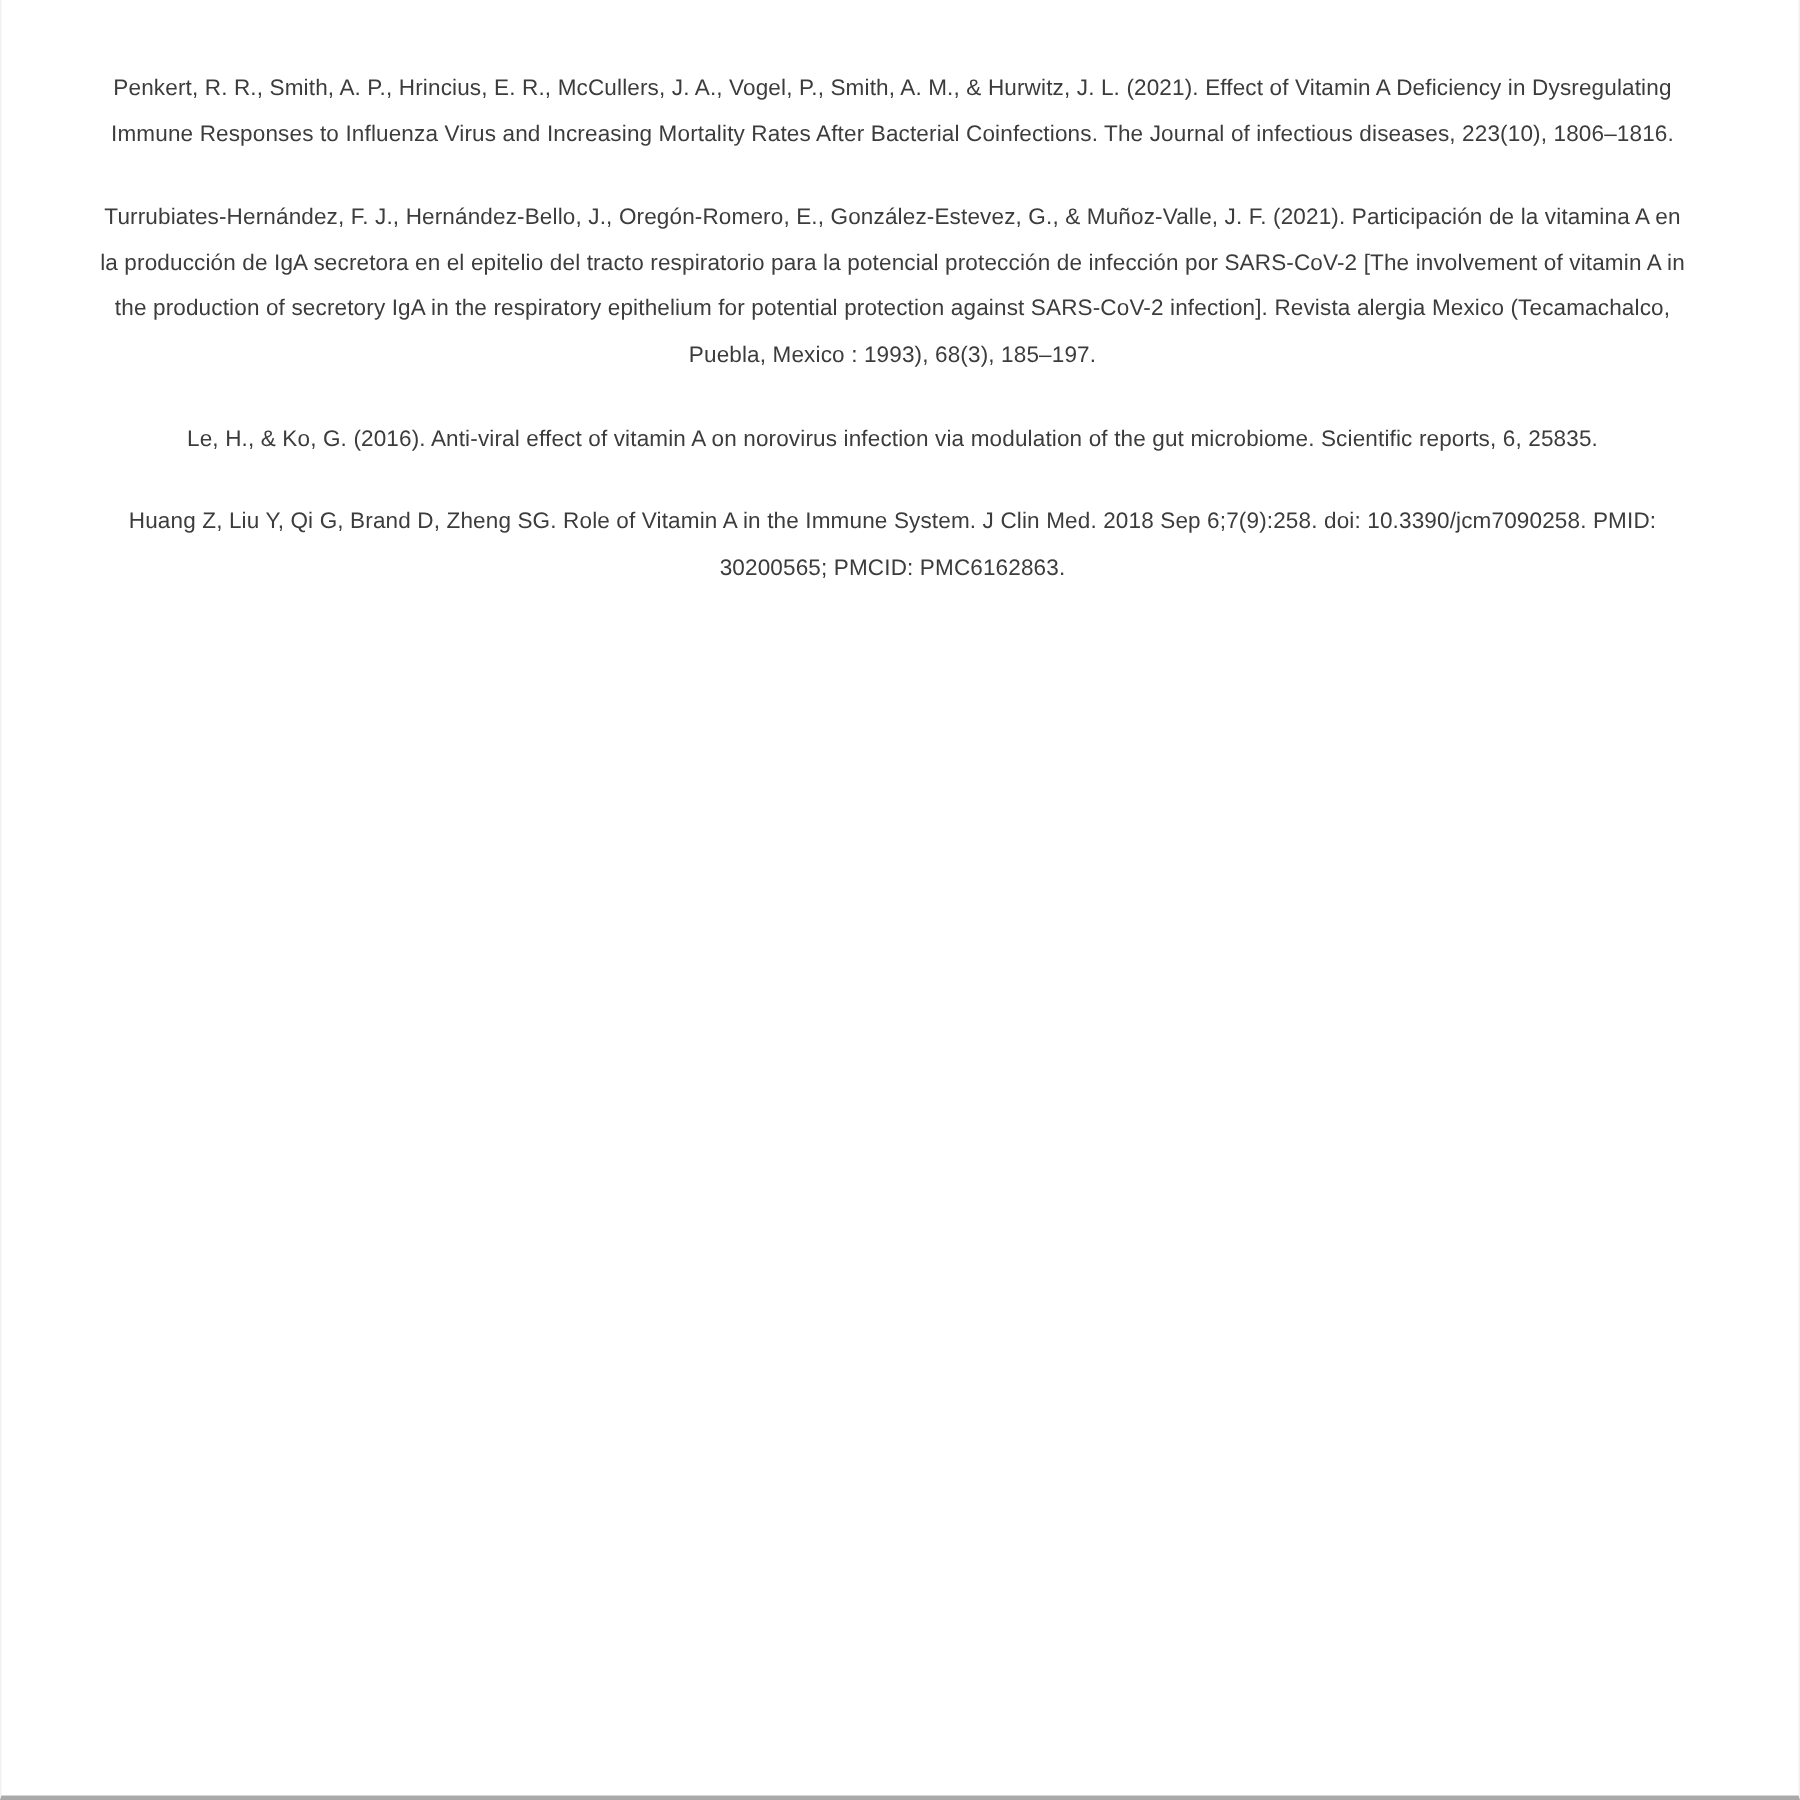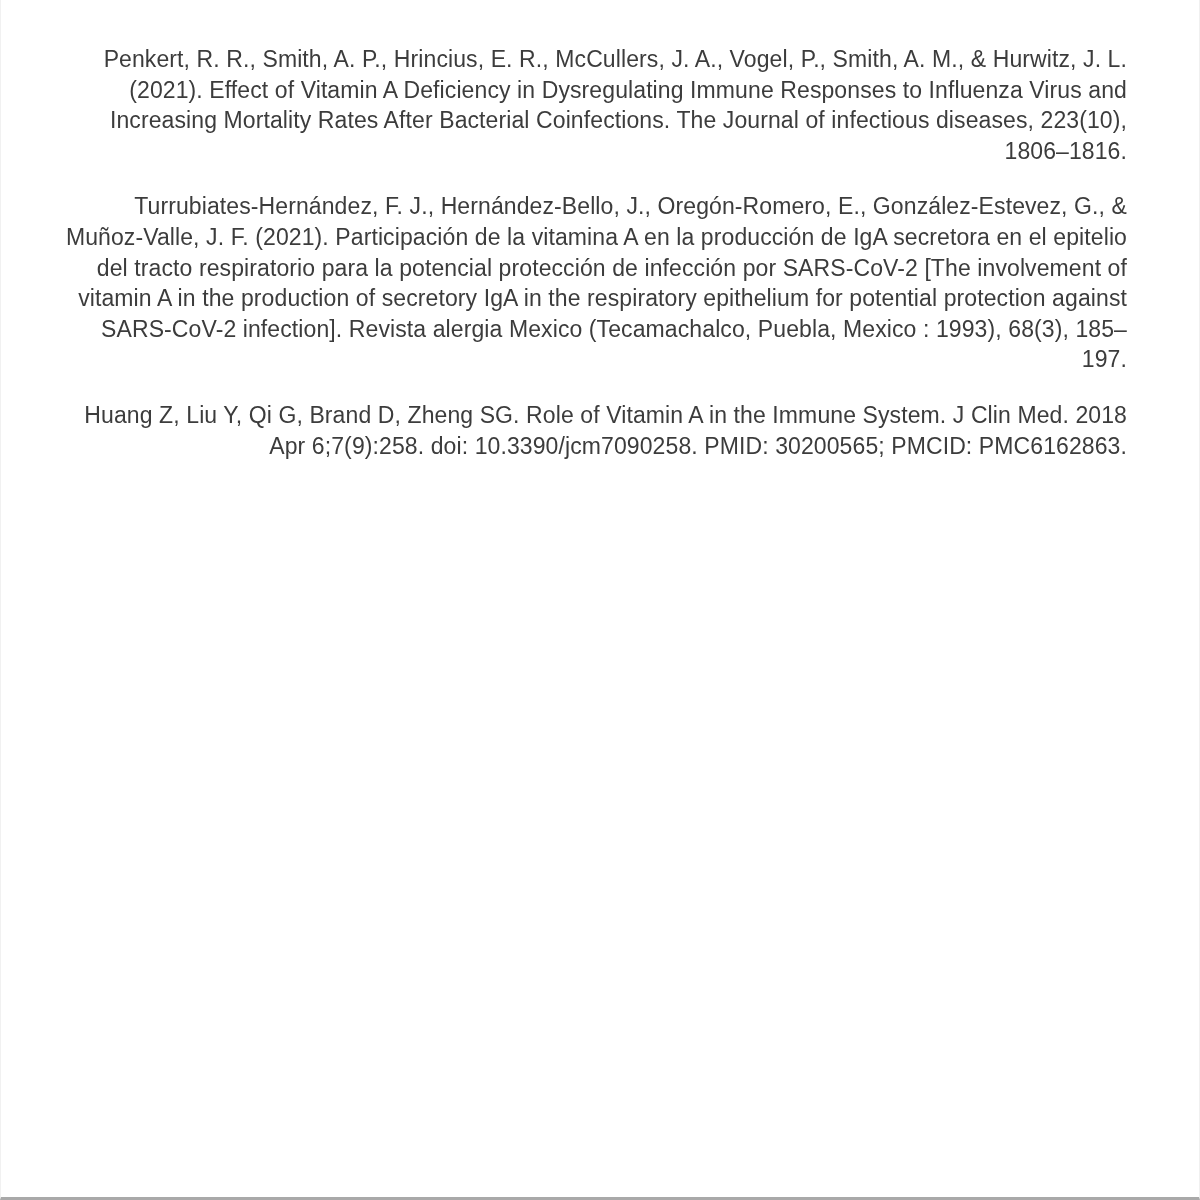--- a/index.html
+++ b/index.html
@@ -18,30 +18,31 @@
     border-bottom: 3px solid #a9a9a9;
     overflow: hidden;
     font-family: "Liberation Sans", sans-serif;
   }
   .references-list {
     box-sizing: border-box;
     padding: 44px 72px 0 62px;
   }
   .ref {
     margin: 0 0 25px 0;
-    font-size: 23px;
+    font-size: 15px;
     line-height: 30.6px;
     font-weight: 400;
     color: #3c3c3c;
     letter-spacing: 0.1px;
-    text-align: right;
+    text-align: center;
   }
 </style>
 </head>
 <body>
 
 <div class="page">
   <div class="references-list">
     <p class="ref">Penkert, R. R., Smith, A. P., Hrincius, E. R., McCullers, J. A., Vogel, P., Smith, A. M., &amp; Hurwitz, J. L. (2021). Effect of Vitamin A Deficiency in Dysregulating Immune Responses to Influenza Virus and Increasing Mortality Rates After Bacterial Coinfections. The Journal of infectious diseases, 223(10), 1806–1816.</p>
     <p class="ref">Turrubiates-Hernández, F. J., Hernández-Bello, J., Oregón-Romero, E., González-Estevez, G., &amp; Muñoz-Valle, J. F. (2021). Participación de la vitamina A en la producción de IgA secretora en el epitelio del tracto respiratorio para la potencial protección de infección por SARS-CoV-2 [The involvement of vitamin A in the production of secretory IgA in the respiratory epithelium for potential protection against SARS-CoV-2 infection]. Revista alergia Mexico (Tecamachalco, Puebla, Mexico : 1993), 68(3), 185–197.</p>
-    <p class="ref">Huang Z, Liu Y, Qi G, Brand D, Zheng SG. Role of Vitamin A in the Immune System. J Clin Med. 2018 Apr 6;7(9):258. doi: 10.3390/jcm7090258. PMID: 30200565; PMCID: PMC6162863.</p>
+    <p class="ref">Le, H., &amp; Ko, G. (2016). Anti-viral effect of vitamin A on norovirus infection via modulation of the gut microbiome. Scientific reports, 6, 25835.</p>
+    <p class="ref">Huang Z, Liu Y, Qi G, Brand D, Zheng SG. Role of Vitamin A in the Immune System. J Clin Med. 2018 Sep 6;7(9):258. doi: 10.3390/jcm7090258. PMID: 30200565; PMCID: PMC6162863.</p>
   </div>
 </div>
 
 </body></html>

